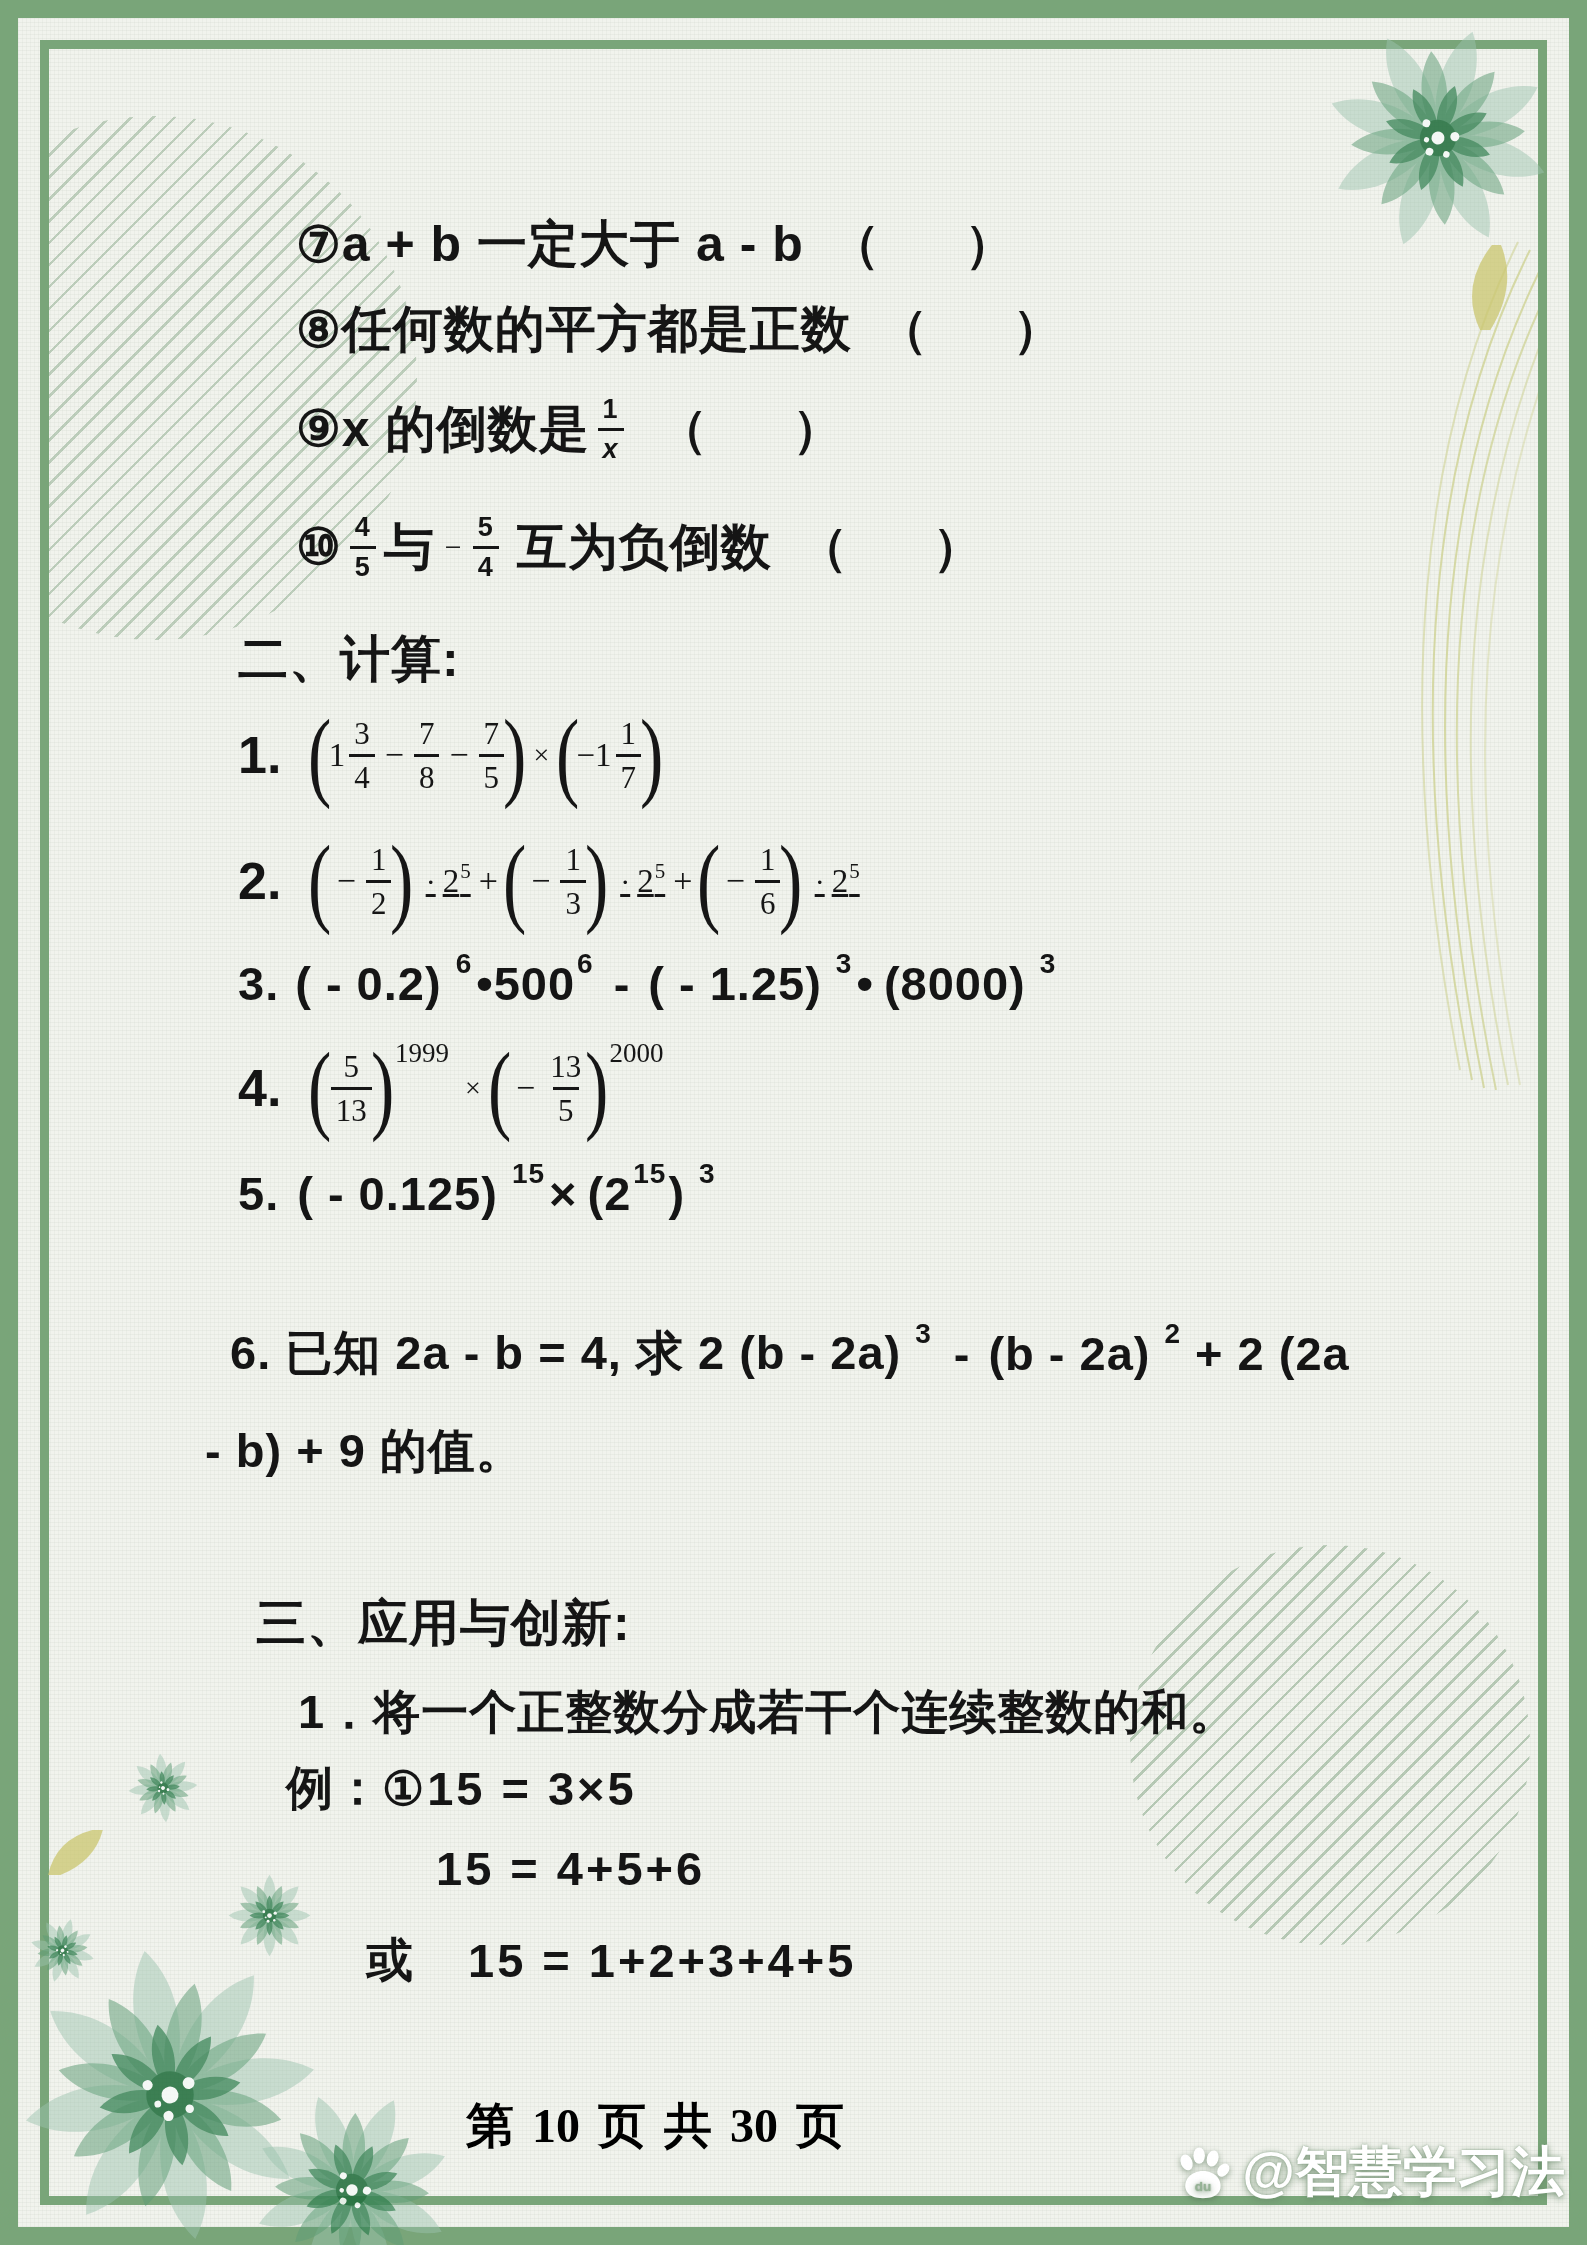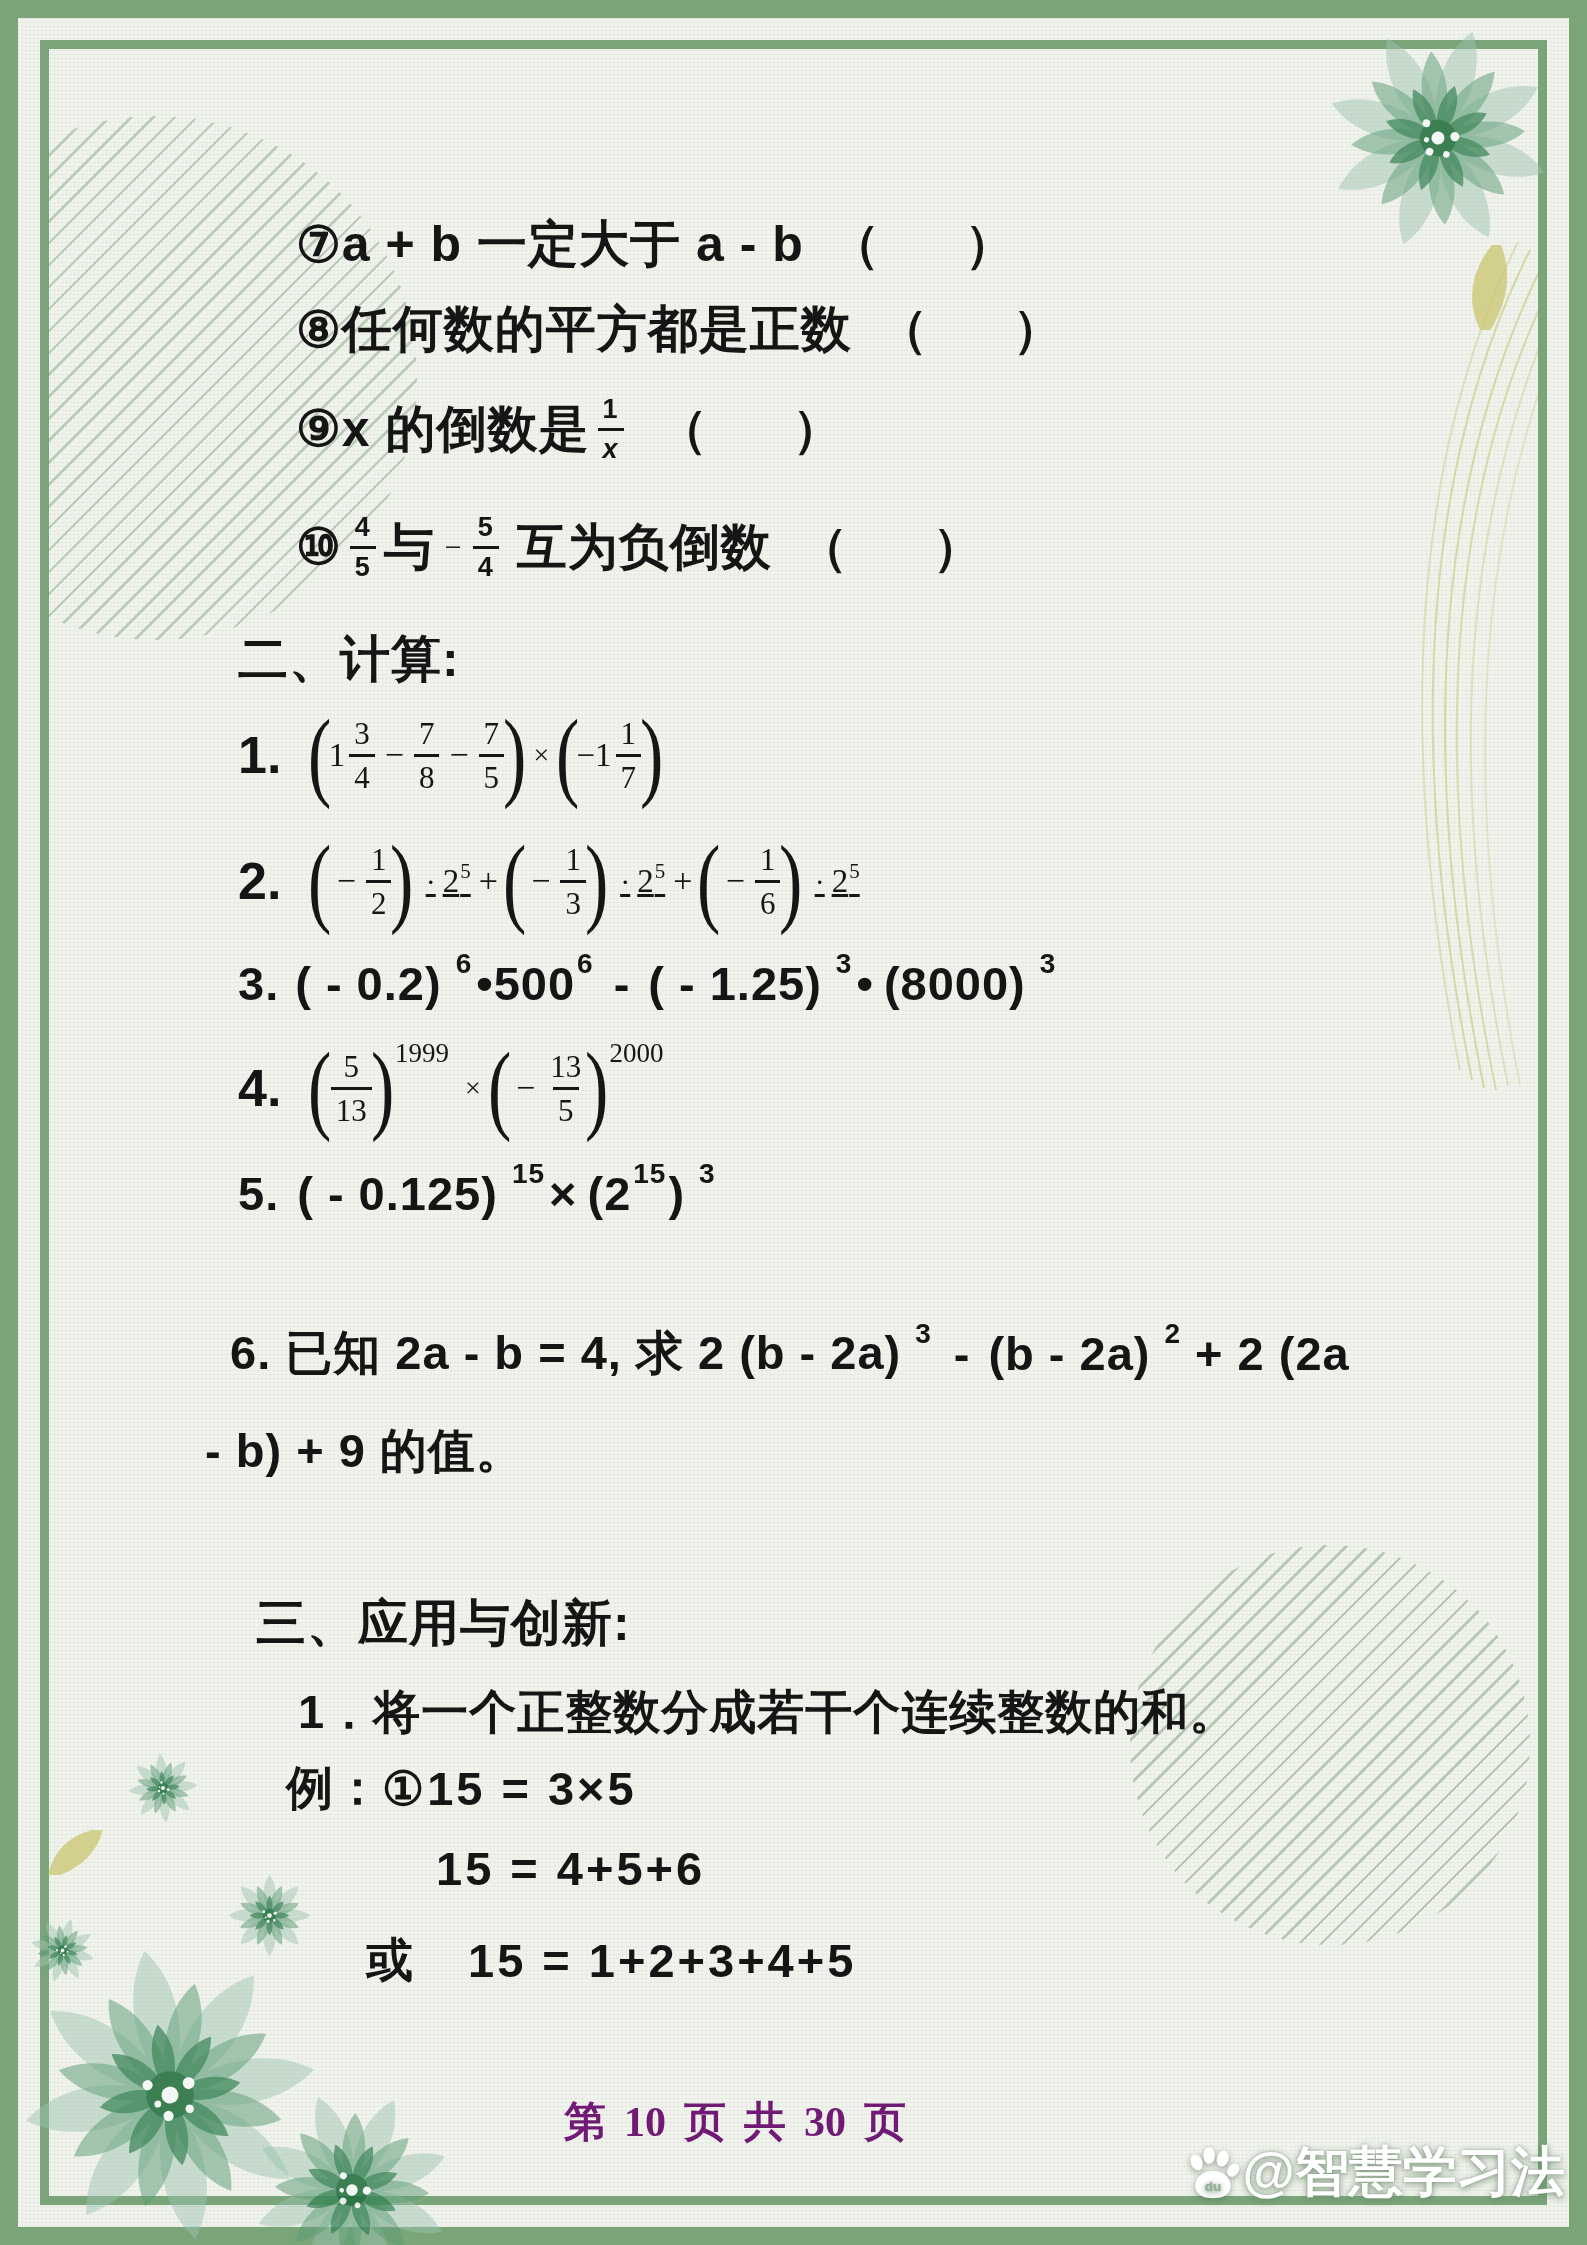--- a/index.html
+++ b/index.html
@@ -41,24 +41,24 @@
   .gexp{font-size:27px;align-self:flex-start;margin:-2px 6px 0 4px;}
   .bsup{font-size:28px;position:relative;top:-20px;font-weight:700;}
   .sep{margin:0 4px 0 14px;}
   .att{margin:0 2px;}
   .spc{margin:0 18px;}
   .ml10{margin-left:10px;}
   .msml{font-family:"Liberation Serif",serif;font-weight:400;font-size:30px;margin:0 2px 0 10px;}
   .lblgap{margin-right:16px;}
   .orgap{margin-right:54px;}
   .ls3{letter-spacing:3px;}
-  .footer{position:absolute;left:395px;top:2094px;width:520px;z-index:7;text-align:right;
-          font-family:"Liberation Serif",serif;font-weight:700;font-size:42px;color:#701a75;white-space:nowrap;}
+  .footer{position:absolute;left:395px;top:2094px;width:520px;z-index:7;text-align:center;
+          font-family:"Liberation Serif",serif;font-weight:700;font-size:48px;color:#000000;white-space:nowrap;}
   .footer span{margin:0 9px;}
-  .wm{position:absolute;right:22px;top:2136px;z-index:9;display:flex;align-items:center;
+  .wm{position:absolute;right:22px;top:2136px;z-index:9;display:flex;align-items:center;gap:10px;
       font-size:54px;font-weight:700;color:#ffffff;
       text-shadow:0 2px 7px rgba(105,138,105,.9),0 0 2px rgba(120,150,120,.8);text-align:right;}
   .wm svg{filter:drop-shadow(0 2px 3px rgba(90,120,90,.65));}
 </style>
 </head>
 <body>
 
 <div class="canvas">
   <div class="paper"></div>
 

